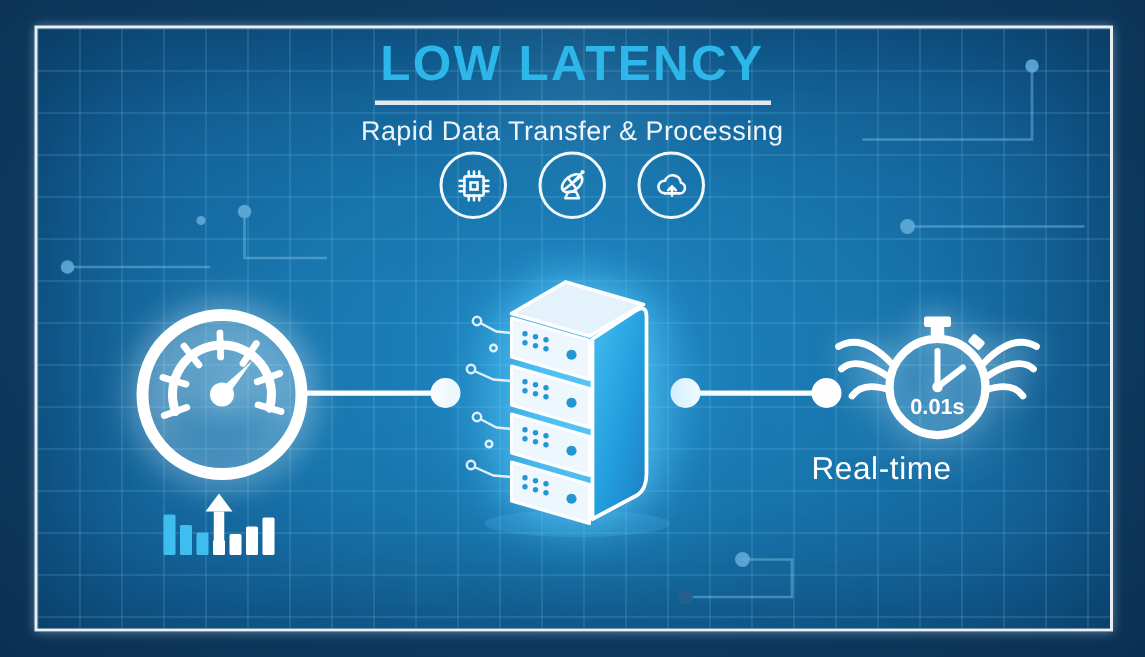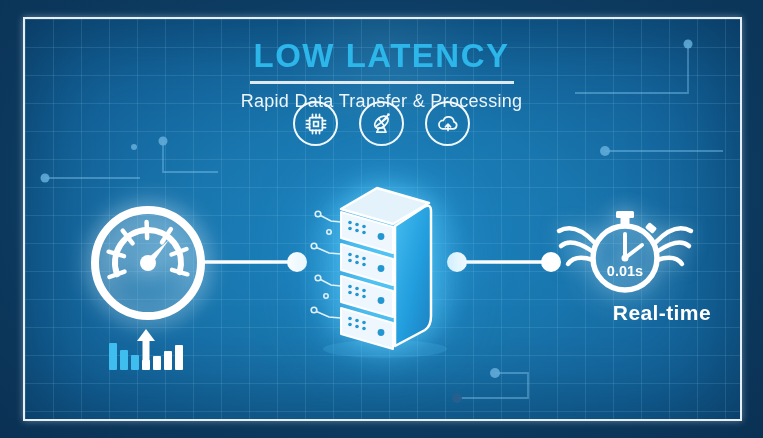--- a/index.html
+++ b/index.html
@@ -12,34 +12,34 @@
     background:
       radial-gradient(circle 100px at 125px 246px, rgba(200,235,252,.30), rgba(200,235,252,0) 72%),
       radial-gradient(circle 125px at 362px 248px, rgba(80,200,250,.42), rgba(80,200,250,0) 72%),
       radial-gradient(circle 95px at 602px 241px, rgba(190,230,250,.20), rgba(190,230,250,0) 72%),
       radial-gradient(circle 140px at 360px 30px, rgba(150,215,245,.10), rgba(150,215,245,0) 72%),
       radial-gradient(ellipse at 50% 55%, #1d85c1 0%, #1976ae 40%, #13639a 72%, #0f5183 100%);}
   .frame::before{content:"";position:absolute;inset:0;pointer-events:none;
     background:
       repeating-linear-gradient(to right, rgba(140,205,240,.15) 0 1px, transparent 1px 28px),
       repeating-linear-gradient(to bottom, rgba(140,205,240,.15) 0 1px, transparent 1px 28px);}
-  .header{position:absolute;left:0;right:0;top:37px;text-align:center;z-index:3;}
+  .header{position:absolute;left:0;right:0;top:23px;text-align:center;z-index:3;}
   .title{font-size:33px;font-weight:bold;letter-spacing:1.5px;color:var(--accent,#2cb6ea);}
   .title-underline{width:264px;height:2.5px;background:#dfe9f0;margin:6px auto 7px;}
   .subtitle{font-size:18px;letter-spacing:.3px;color:#eef5fa;}
   .icon-row{position:absolute;top:101px;left:0;right:0;display:flex;justify-content:center;gap:21px;z-index:3;}
   .icon-circle{width:45px;height:45px;border:2.5px solid #f2f8fb;border-radius:50%;
     display:flex;align-items:center;justify-content:center;box-sizing:border-box;}
   .abs{position:absolute;z-index:3;}
   #overlay{position:absolute;left:0;top:0;z-index:2;}
   #speedometer{filter:drop-shadow(0 0 12px rgba(225,245,255,.7));}
   #server{filter:drop-shadow(0 0 16px rgba(95,210,255,.75)) drop-shadow(0 0 34px rgba(60,180,245,.45));}
   #stopwatch{filter:drop-shadow(0 0 9px rgba(205,240,255,.5));}
-  .realtime{position:absolute;left:541px;top:301px;width:170px;text-align:right;z-index:3;
-    font-size:21px;font-weight:bold;letter-spacing:.4px;color:#ffffff;}
+  .realtime{position:absolute;left:541px;top:301px;width:170px;text-align:left;z-index:3;
+    font-size:21px;font-weight:normal;letter-spacing:.4px;color:#ffffff;}
 </style>
 </head>
 <body>
 
 <div class="stage">
 
   <div class="frame"></div>
 
   <svg id="overlay" width="763" height="438" viewBox="0 0 763 438">
     <g stroke="rgba(125,195,235,0.45)" stroke-width="1.8" fill="none">

